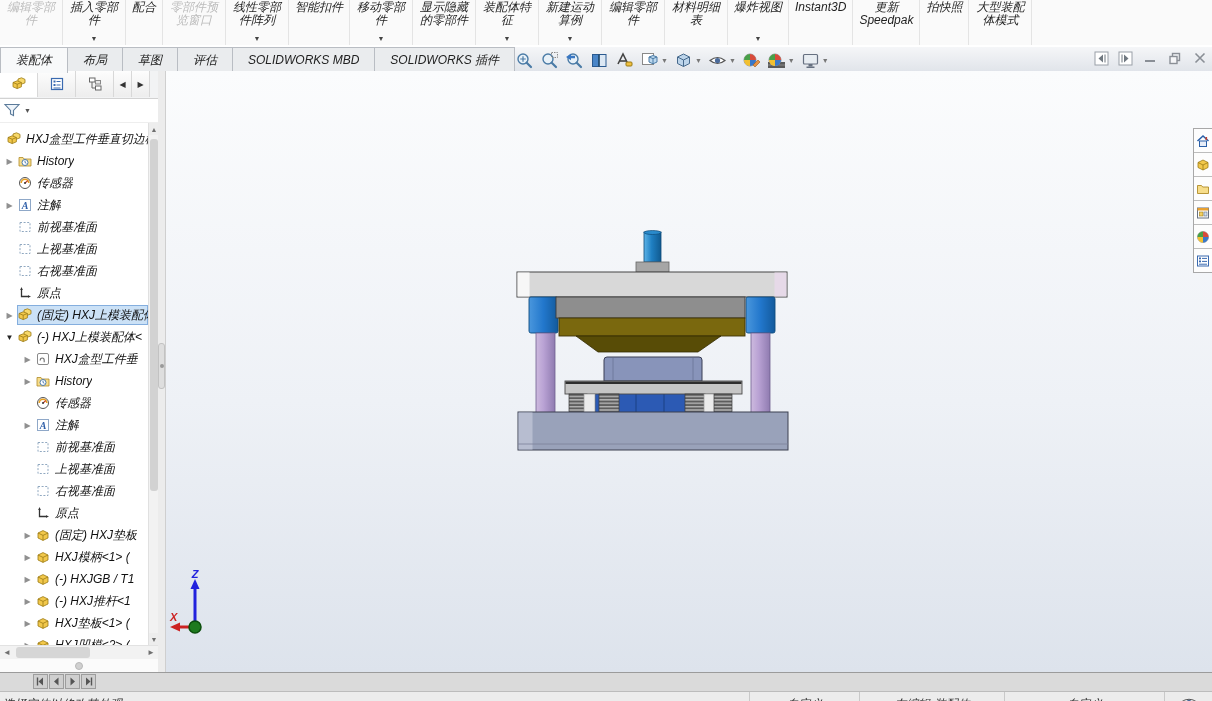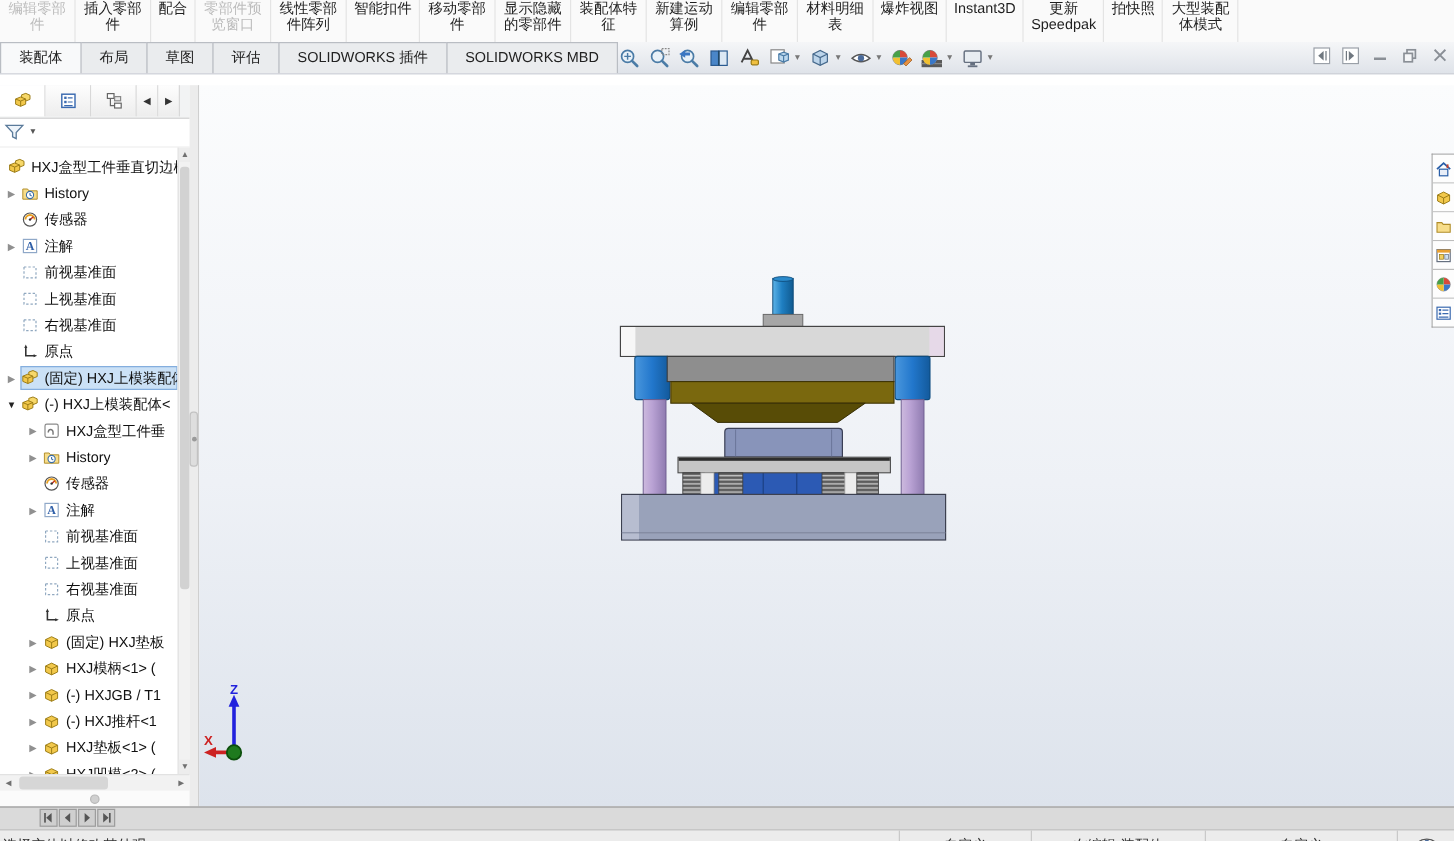--- a/index.html
+++ b/index.html
@@ -1,28 +1,28 @@
 <!DOCTYPE html>
 <html><head>
 <meta charset="utf-8">
 <style>
   html,body{margin:0;padding:0;}
   body{font-family:"Liberation Sans","DejaVu Sans",sans-serif;background:#fff;}
-  #app{position:relative;width:1212px;height:701px;overflow:hidden;background:#fff;user-select:none;}
+  #app{position:relative;width:1212px;height:701px;overflow:hidden;background:#fff;user-select:none;font-style:italic;}
 
   
   #command-bar{position:absolute;left:0;top:0;width:100%;height:45px;background:#fafafa;display:flex;align-items:stretch;overflow:hidden;}
   .cmd-btn{display:flex;flex-direction:column;align-items:center;padding:0 6px;border-right:1px solid #e4e4e4;cursor:pointer;}
   .cmd-label{font-size:12px;line-height:13px;color:#1f1f1f;text-align:center;max-width:50px;word-break:break-all;margin-top:1px;white-space:pre-line;}
   .cmd-btn.disabled .cmd-label{color:#bcbcbc;}
   .cmd-btn.wide .cmd-label{max-width:62px;}
   .cmd-caret{margin-top:auto;font-size:7px;color:#444;line-height:9px;padding-bottom:2px;}
 
   
-  #tab-row{position:absolute;left:0;top:35px;width:100%;height:26px;background:linear-gradient(#f5f6f8,#dfe3e9);border-bottom:1px solid #c6cad1;}
+  #tab-row{position:absolute;left:0;top:47px;width:100%;height:26px;background:linear-gradient(#f5f6f8,#dfe3e9);border-bottom:1px solid #c6cad1;}
   #ribbon-tabs{position:absolute;left:0;top:0;height:26px;display:flex;}
   .ribbon-tab{font-size:12px;color:#222;line-height:25px;padding:0 15px;background:#eaecee;border:1px solid #b9bdc3;border-bottom:none;margin-right:-1px;cursor:pointer;white-space:nowrap;}
   .ribbon-tab.active{background:#f8f9fa;z-index:2;position:relative;}
   #view-toolbar{position:absolute;left:512px;top:0;height:26px;display:flex;align-items:center;}
   .vt-btn{display:flex;align-items:center;padding:1px 3px;cursor:pointer;}
   .vt-caret{font-size:7px;color:#777;margin-left:2px;}
   #window-controls{position:absolute;right:4px;top:3px;display:flex;align-items:center;gap:9px;}
   .wc{display:flex;align-items:center;justify-content:center;cursor:pointer;}
 
   
@@ -145,22 +145,22 @@
         <span class="cmd-label">大型装配体模式</span>
       </div>
     </div>
 
   <div id="tab-row">
     <div id="ribbon-tabs">
         <div class="ribbon-tab active">装配体</div>
         <div class="ribbon-tab">布局</div>
         <div class="ribbon-tab">草图</div>
         <div class="ribbon-tab">评估</div>
+        <div class="ribbon-tab">SOLIDWORKS MBD</div>
         <div class="ribbon-tab">SOLIDWORKS 插件</div>
-        <div class="ribbon-tab">SOLIDWORKS MBD</div>
       </div>
     <div id="view-toolbar">
         <div class="vt-btn">
           <span style="display: flex;">
             <svg width="19" height="19" viewBox="0 0 19 19">
               <circle cx="8" cy="8" r="5" fill="#e8f1f8" stroke="#4a7ba6" stroke-width="1.4"></circle>
               <line x1="11.7" y1="11.7" x2="16" y2="16" stroke="#4a7ba6" stroke-width="2.2" stroke-linecap="round"></line>
               <path d="M8 5.2 L8 10.8 M5.2 8 L10.8 8" stroke="#4a7ba6" stroke-width="1.2"></path>
             </svg>
           </span>

